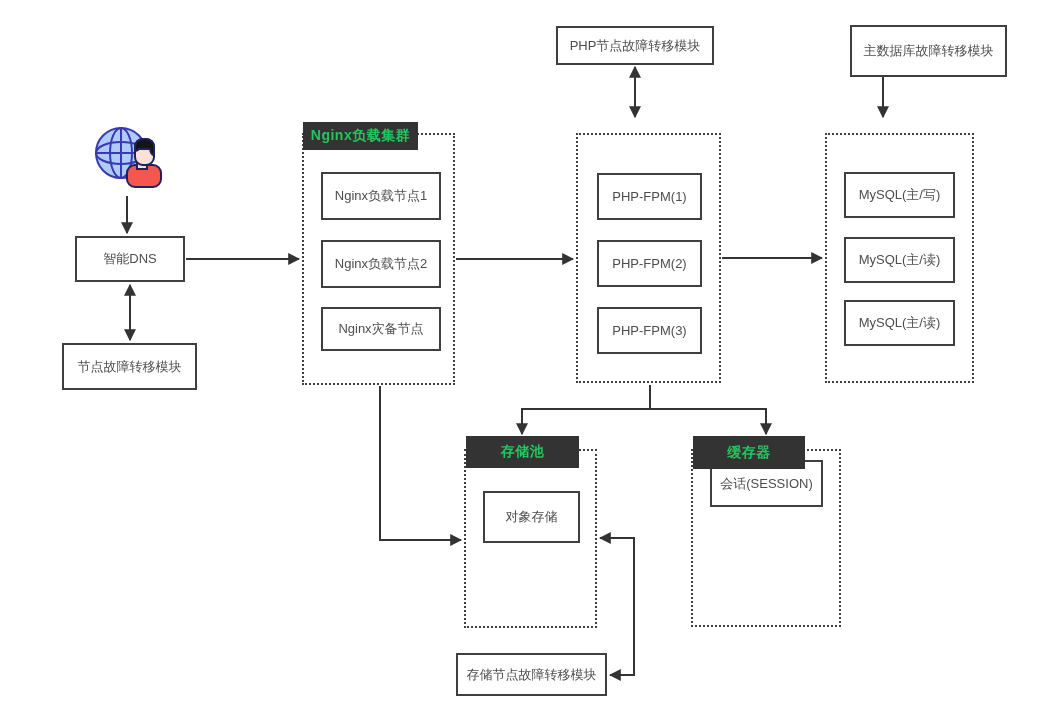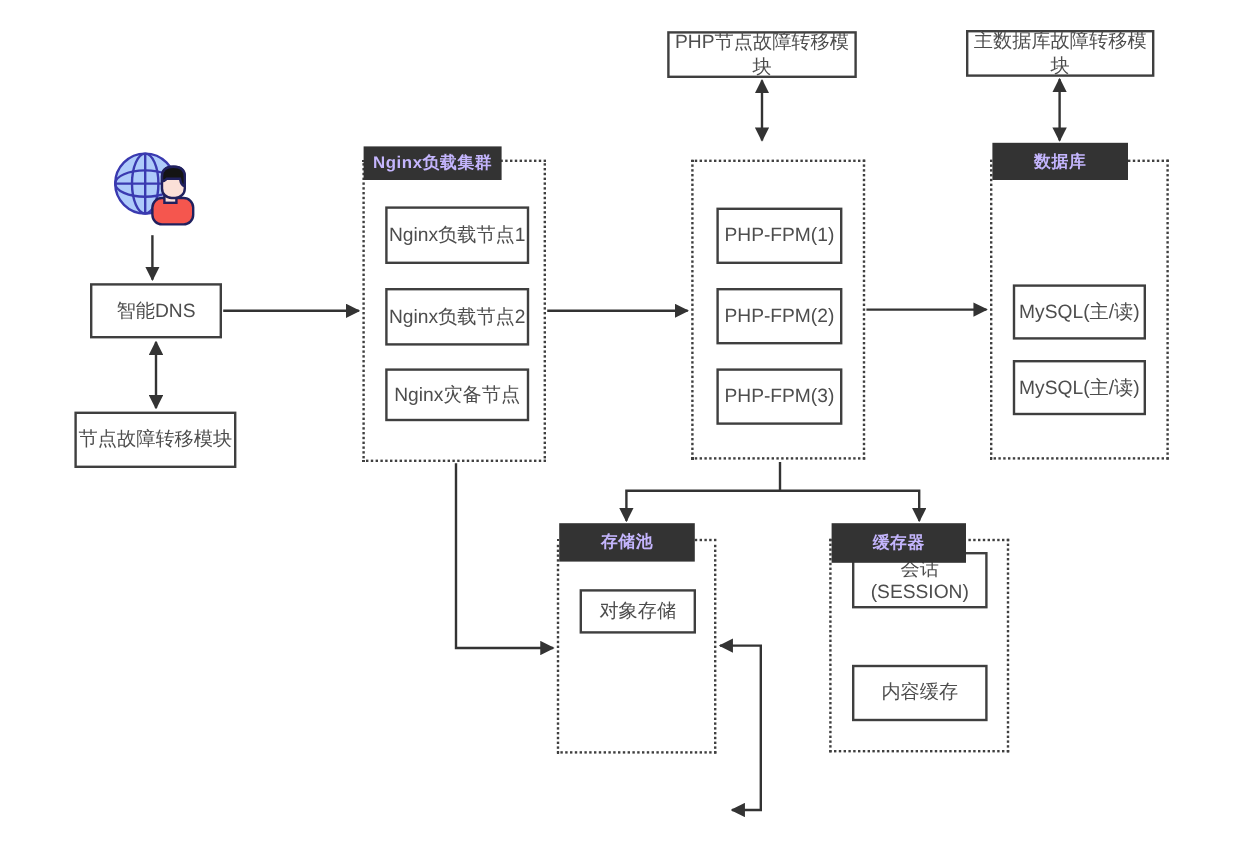--- a/index.html
+++ b/index.html
@@ -2,26 +2,26 @@
 <html><head>
 <meta charset="utf-8">
 <style>
   html,body{margin:0;padding:0;background:#fff;}
   #canvas{
     position:relative;width:1040px;height:721px;background:#ffffff;overflow:hidden;
     font-family:"Liberation Sans","DejaVu Sans",sans-serif;
   }
   .node{
     position:absolute;display:flex;align-items:center;justify-content:center;
-    background:#ffffff;border:2px solid #3f3f3f;color:#4d4d4d;font-size:16px;
+    background:#ffffff;border:2px solid #3f3f3f;color:#4d4d4d;font-size:13px;
     box-sizing:border-box;text-align:center;z-index:2;
   }
   .ghead{
     position:absolute;display:flex;align-items:center;justify-content:center;
-    background:#333333;color:#c4b5fd;font-size:14px;font-weight:bold;
+    background:#333333;color:#22c55e;font-size:14px;font-weight:bold;
     box-sizing:border-box;z-index:3;letter-spacing:.5px;
   }
   .gbox{
     position:absolute;border:2px dotted #3f3f3f;background:transparent;
     box-sizing:border-box;z-index:1;
   }
   #wires{position:absolute;left:0;top:0;z-index:2;pointer-events:none;}
   .usericon{position:absolute;z-index:2;}
 </style>
 </head>
@@ -74,24 +74,27 @@
   </div>
 
   <div class="node" style="left:62px;top:343px;width:135px;height:47px">
     <span>节点故障转移模块</span>
   </div>
 
   <div class="node" style="left:556px;top:26px;width:158px;height:39px">
     <span>PHP节点故障转移模块</span>
   </div>
 
-  <div class="node" style="left:805px;top:25px;width:157px;height:39px">
+  <div class="node" style="left:850px;top:25px;width:157px;height:52px">
     <span>主数据库故障转移模块</span>
   </div>
 
+  <div class="node" style="left:456px;top:653px;width:151px;height:43px">
+    <span>存储节点故障转移模块</span>
+  </div>
 
   <div class="gbox" style="left:302px;top:133px;width:153px;height:252px"></div>
   <div class="ghead" style="left:303px;top:122px;width:115px;height:28px">
     <span>Nginx负载集群</span>
   </div>
   <div class="node" style="left:321px;top:172px;width:120px;height:48px">
     <span>Nginx负载节点1</span>
   </div>
   <div class="node" style="left:321px;top:240px;width:120px;height:48px">
     <span>Nginx负载节点2</span>
@@ -105,42 +108,39 @@
     <span>PHP-FPM(1)</span>
   </div>
   <div class="node" style="left:597px;top:240px;width:105px;height:47px">
     <span>PHP-FPM(2)</span>
   </div>
   <div class="node" style="left:597px;top:307px;width:105px;height:47px">
     <span>PHP-FPM(3)</span>
   </div>
 
   <div class="gbox" style="left:825px;top:133px;width:149px;height:250px"></div>
-  <div class="ghead" style="left:827px;top:119px;width:113px;height:31px">
-    <span>数据库</span>
+  <div class="node" style="left:844px;top:172px;width:111px;height:46px">
+    <span>MySQL(主/写)</span>
   </div>
   <div class="node" style="left:844px;top:237px;width:111px;height:46px">
     <span>MySQL(主/读)</span>
   </div>
   <div class="node" style="left:844px;top:300px;width:111px;height:46px">
     <span>MySQL(主/读)</span>
   </div>
 
   <div class="gbox" style="left:464px;top:449px;width:133px;height:179px"></div>
   <div class="ghead" style="left:466px;top:436px;width:113px;height:32px">
     <span>存储池</span>
   </div>
-  <div class="node" style="left:483px;top:491px;width:97px;height:37px">
+  <div class="node" style="left:483px;top:491px;width:97px;height:52px">
     <span>对象存储</span>
   </div>
 
   <div class="gbox" style="left:691px;top:449px;width:150px;height:178px"></div>
   <div class="ghead" style="left:693px;top:436px;width:112px;height:33px">
     <span>缓存器</span>
   </div>
   <div class="node" style="left:710px;top:460px;width:113px;height:47px">
     <span>会话(SESSION)</span>
   </div>
-  <div class="node" style="left:710px;top:554px;width:113px;height:47px">
-    <span>内容缓存</span>
-  </div>
 
 </div>
 
 </body></html>

